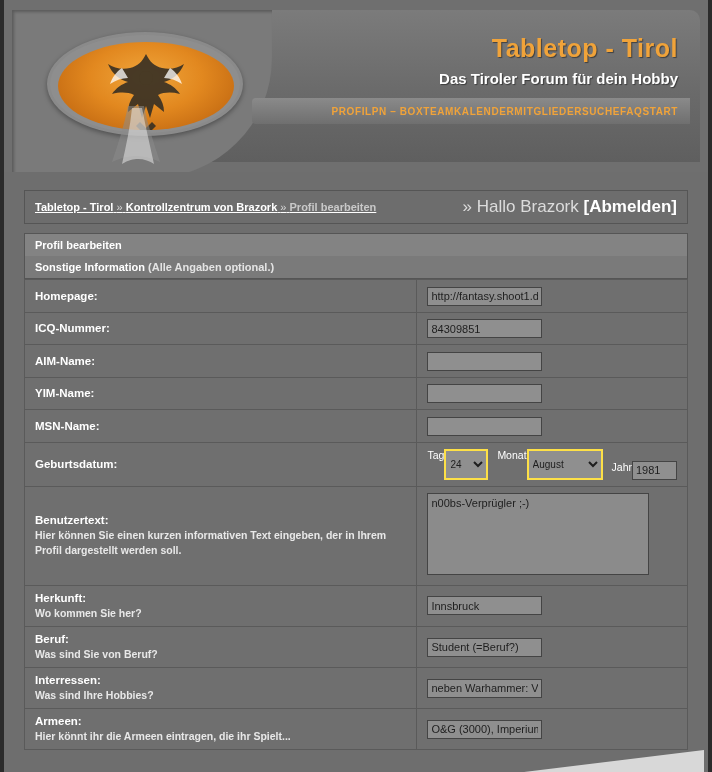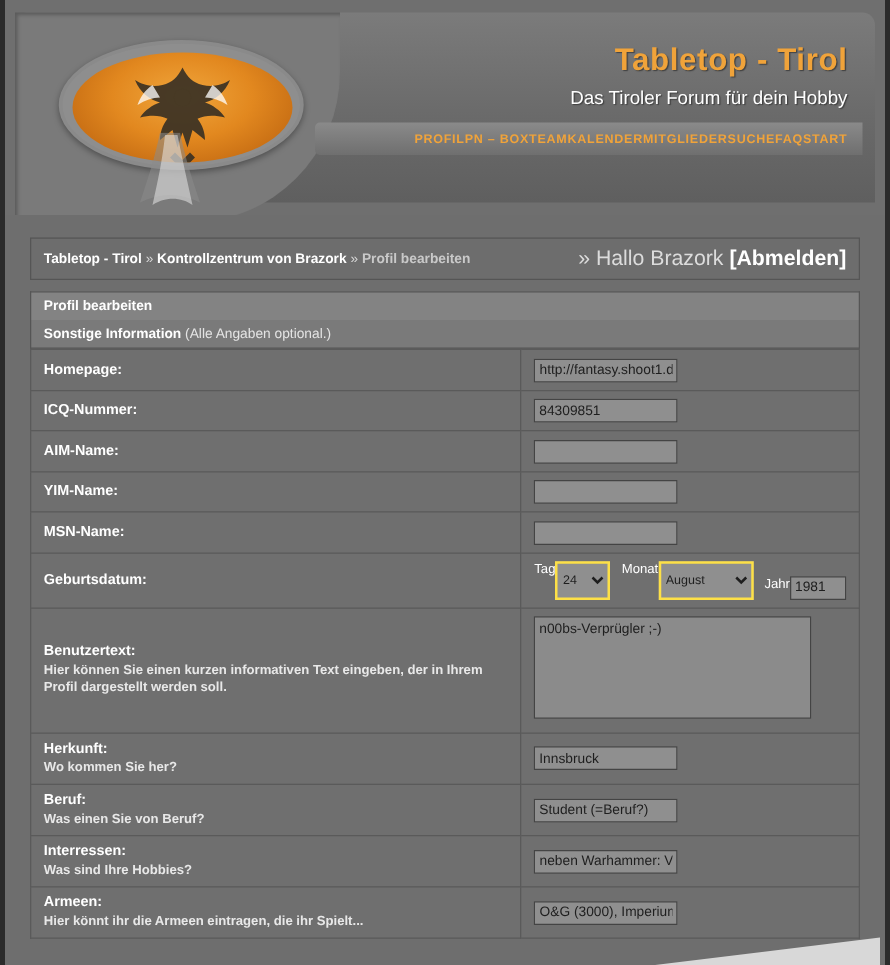--- a/index.html
+++ b/index.html
@@ -73,21 +73,21 @@
     font-size: 25px;
     font-weight: bold;
     color: #f0a33a;
     letter-spacing: .5px;
     text-shadow: 1px 1px 1px rgba(0,0,0,.45);
   }
   .site-sub {
     position: absolute;
     right: 22px; top: 60px;
     font-size: 15px;
-    font-weight: normal;
+    font-weight: bold;
     color: #ffffff;
     text-shadow: 1px 1px 1px rgba(0,0,0,.45);
   }
   .navbar {
     position: absolute;
     right: 10px; top: 88px;
     width: 438px; height: 26px;
     background: linear-gradient(180deg,#8a8a8a 0%, #6f6f6f 100%);
     border-radius: 4px 0 0 4px;
     display: flex;
@@ -116,21 +116,21 @@
     display: flex;
     align-items: center;
     justify-content: space-between;
     padding: 6px 10px;
     background: #6d6d6d;
     border: 1px solid #555;
     font-size: 11px;
     color: #ffffff;
     margin-bottom: 9px;
   }
-  .breadcrumb-left { font-weight: bold; color: #ffffff; }
+  .breadcrumb-left { font-weight: bold; color: #ffffff; text-decoration: underline; }
   .breadcrumb-left .sep { color: #d8d8d8; font-weight: normal; }
   .breadcrumb-left .cur { color: #c9c9c9; font-weight: bold; }
   .breadcrumb-right { color: #dcdcdc; font-size: 17px; }
   .breadcrumb-right b { color: #ffffff; }
 
   .section-head {
     background: #838383;
     border: 1px solid #555;
     border-bottom: none;
     padding: 5px 10px;
@@ -140,21 +140,21 @@
   }
   .section-sub {
     background: #7a7a7a;
     border: 1px solid #555;
     border-top: none;
     padding: 5px 10px;
     font-size: 11px;
     color: #ffffff;
   }
   .section-sub b { font-weight: bold; }
-  .section-sub span.note { font-weight: normal; color: #e4e4e4; }
+  .section-sub span.note { font-weight: bold; color: #e4e4e4; }
 
   table.form {
     width: 100%;
     border-collapse: collapse;
     border: 1px solid #555;
     border-top: none;
   }
   table.form td {
     border: 1px solid #5a5a5a;
     padding: 6px 10px;
@@ -386,21 +386,21 @@
           <div class="lab-desc">Wo kommen Sie her?</div>
         </td>
         <td class="field-cell">
           <input class="txt" type="text" value="Innsbruck" style="">
         </td>
       </tr>
 
       <tr>
         <td class="label-cell">
           <div class="lab-title">Beruf:</div>
-          <div class="lab-desc">Was einen Sie von Beruf?</div>
+          <div class="lab-desc">Was sind Sie von Beruf?</div>
         </td>
         <td class="field-cell">
           <input class="txt" type="text" value="Student (=Beruf?)" style="">
         </td>
       </tr>
 
       <tr>
         <td class="label-cell">
           <div class="lab-title">Interressen:</div>
           <div class="lab-desc">Was sind Ihre Hobbies?</div>

